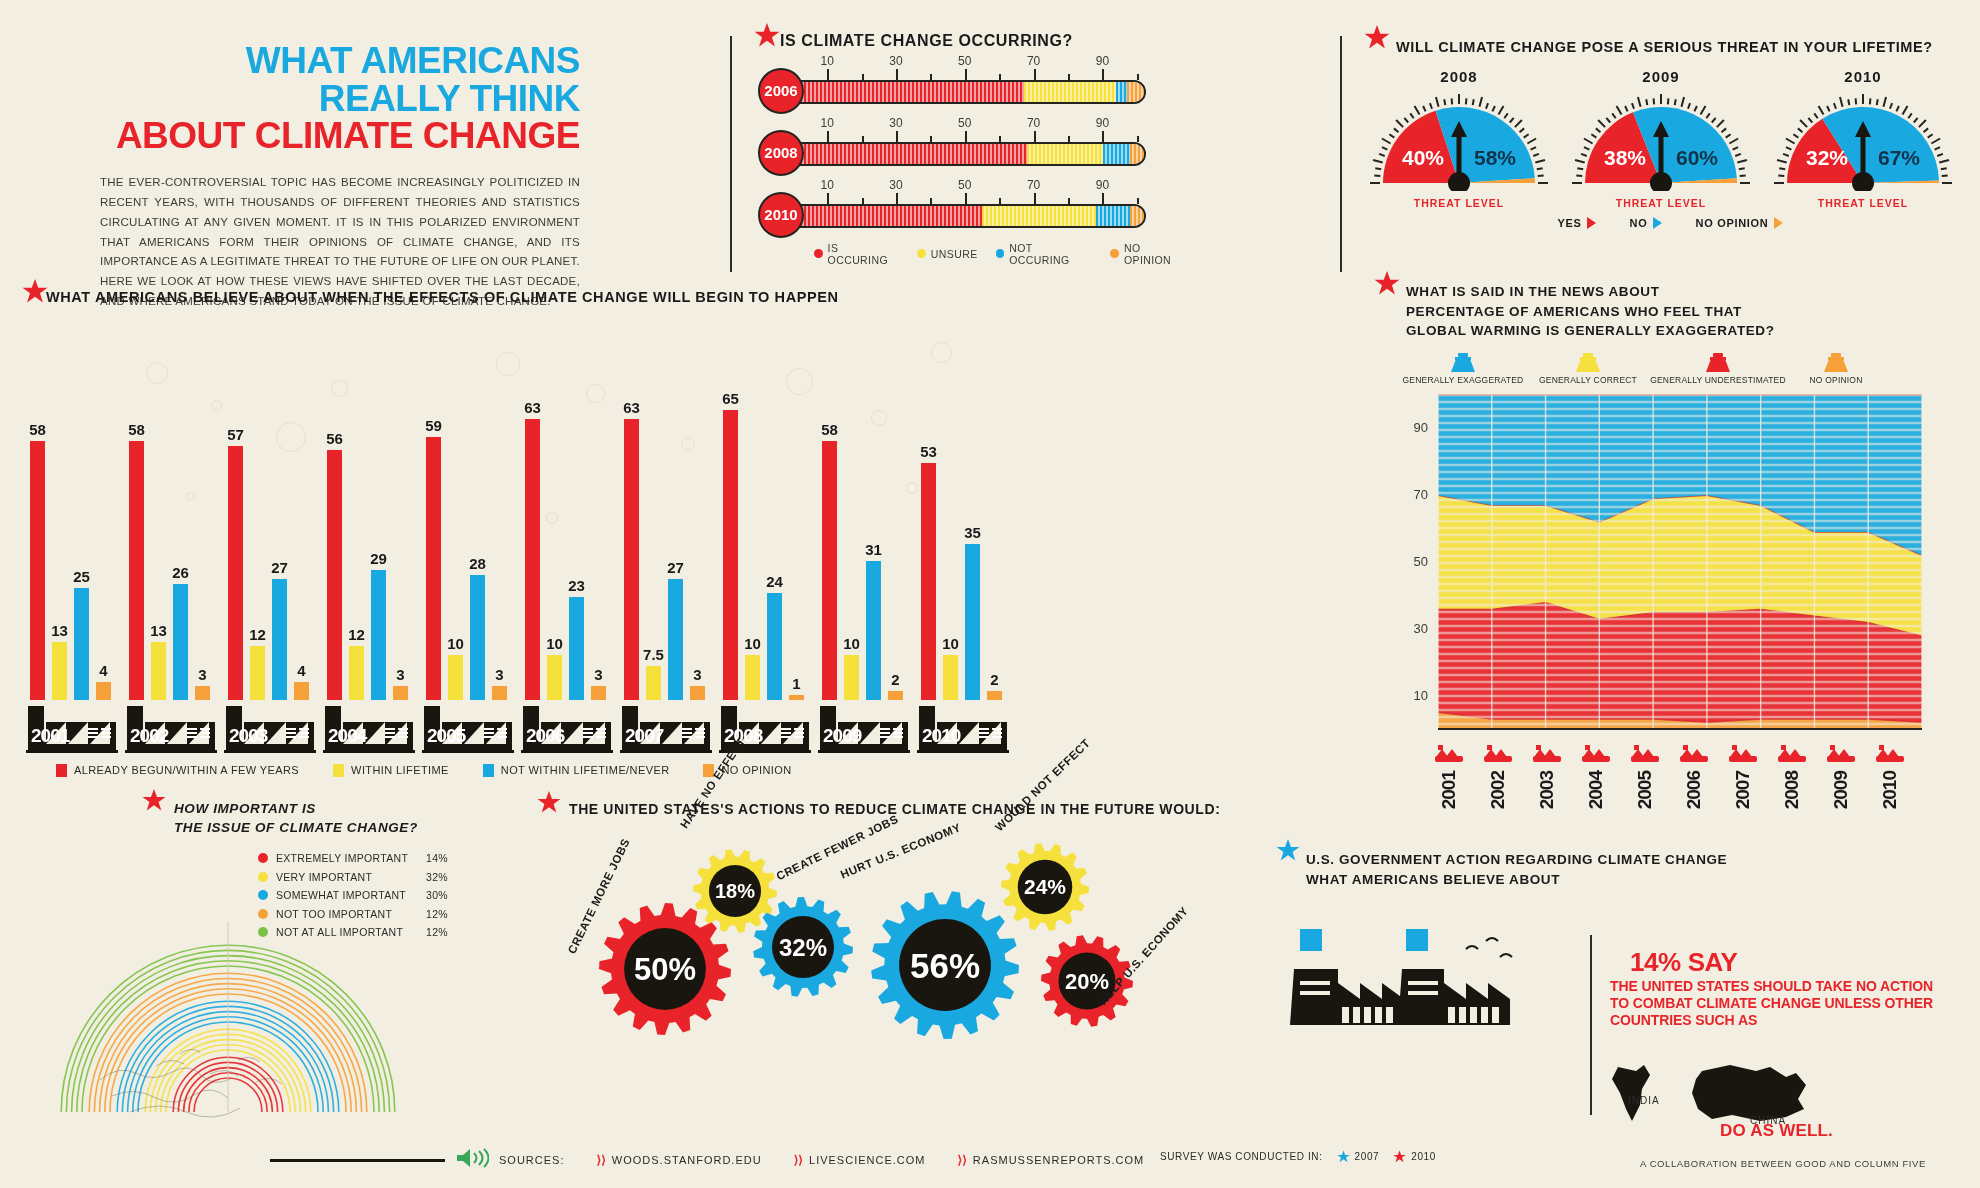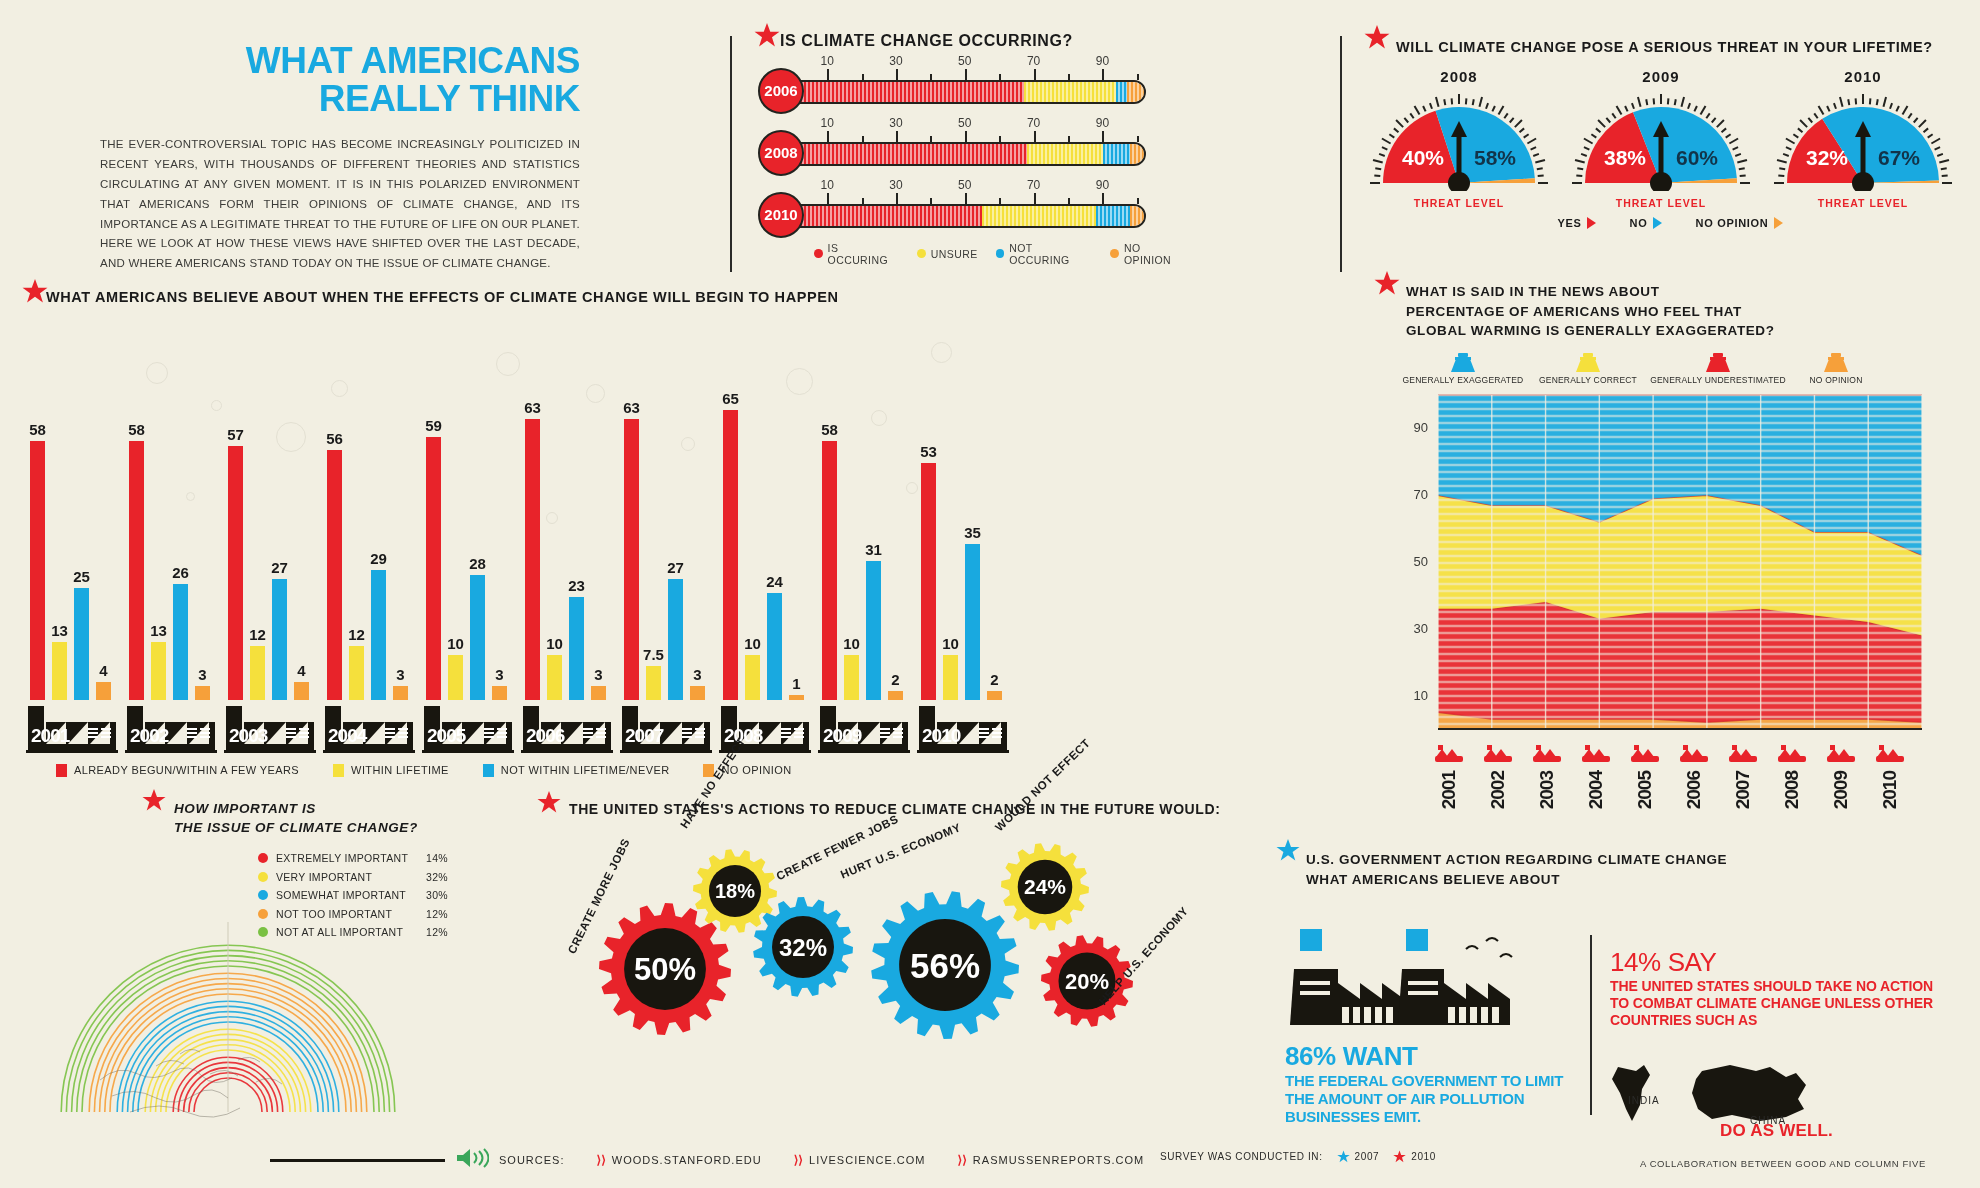--- a/index.html
+++ b/index.html
@@ -114,36 +114,37 @@
   #gears-sec { left: 545px; top: 800px; width: 700px; }
   #gears-title { margin-left:24px; font-size:14px; }
   .gear-lbl { position:absolute; font-size:11.5px; letter-spacing:.5px; color:#1a1a1a; font-weight:bold; white-space:nowrap; }
   
   #gov-sec { left: 1280px; top: 850px; width: 690px; }
   #gov-title { margin-left:26px; font-size:13.5px; line-height:1.45; }
   #want-txt { position:absolute; left:5px; top:152px; width:300px; }
   #want-pct { font-size:26px; font-weight:bold; color:#19a9e0; letter-spacing:-0.4px; }
   #want-body { font-size:15px; font-weight:bold; color:#19a9e0; line-height:1.2; letter-spacing:-0.2px; }
   #say-txt { position:absolute; left:330px; top:58px; width:330px; }
-  #say-pct { font-size:26px; font-weight:normal; color:#e8232a; letter-spacing:-0.4px; }
+  #say-pct { font-size:26px; font-weight:bold; color:#e8232a; letter-spacing:-0.4px;margin-left:20px; }
   #say-body { font-size:14px; font-weight:bold; color:#e8232a; line-height:1.22; letter-spacing:-0.1px; }
   #say-end { position:absolute; left:440px; top:232px; font-size:17px; font-weight:bold; color:#e8232a; letter-spacing:0.2px;}
   .country-lbl { position:absolute; font-size:10px; letter-spacing:1px; color:#2a2a28; }
   
   #footer { left: 270px; top: 1148px; width: 1180px; display:flex; align-items:center; gap:10px; }
   .fsrc { font-size:11px; letter-spacing:1px; color:#2a2a28; }
   .fchev { color:#e8232a; font-weight:bold; font-size:12px; }
   #collab { position:absolute; left:1640px; top:1158px; font-size:9.5px; letter-spacing:.6px; color:#3b3b38; }
   #survey { position:absolute; left:1160px; top:1150px; font-size:10px; letter-spacing:.6px; color:#2a2a28; display:flex; align-items:center; gap:8px; }
 </style>
 </head>
 <body>
 
 <div class="abs" id="header">
   <div id="title-line1">WHAT AMERICANS REALLY THINK</div>
+  <div id="title-line2">ABOUT CLIMATE CHANGE</div>
   <div id="intro-text">THE EVER-CONTROVERSIAL TOPIC HAS BECOME INCREASINGLY POLITICIZED IN RECENT YEARS, WITH THOUSANDS OF DIFFERENT THEORIES AND STATISTICS CIRCULATING AT ANY GIVEN MOMENT. IT IS IN THIS POLARIZED ENVIRONMENT THAT AMERICANS FORM THEIR OPINIONS OF CLIMATE CHANGE, AND ITS IMPORTANCE AS A LEGITIMATE THREAT TO THE FUTURE OF LIFE ON OUR PLANET. HERE WE LOOK AT HOW THESE VIEWS HAVE SHIFTED OVER THE LAST DECADE, AND WHERE AMERICANS STAND TODAY ON THE ISSUE OF CLIMATE CHANGE.</div>
 </div>
 <div class="vdivider" style="left:730px;top:36px;height:236px;"></div>
 
 <div class="abs" id="thermo-sec">
   <div style="position:relative;">
     <span class="abs" style="left:-4px;top:-8px;">
       <svg width="26" height="26" viewBox="0 0 24 24">
           <polygon points="12,1 15,9 23.5,9 16.6,14 19.3,22.5 12,17.3 4.7,22.5 7.4,14 0.5,9 9,9" fill="#e8232a"></polygon>
         </svg>
@@ -1111,24 +1112,20 @@
       <rect x="184" y="78" width="7" height="16"></rect>
             <rect x="195" y="78" width="7" height="16"></rect>
       <rect x="206" y="78" width="7" height="16"></rect>
       <rect x="14" y="52" width="30" height="4"></rect>
             <rect x="14" y="62" width="30" height="4"></rect>
       <rect x="122" y="52" width="30" height="4"></rect>
             <rect x="122" y="62" width="30" height="4"></rect>
     </g>
     <path d="M180 20 q6 -6 12 0 M200 12 q6 -6 12 0 M214 28 q6 -6 12 0" stroke="#18160f" stroke-width="2" fill="none"></path>
   </svg></div>
-    <div id="want-txt">
-      <div id="want-pct">86% WANT</div>
-      <div id="want-body">THE FEDERAL GOVERNMENT TO LIMIT THE AMOUNT OF AIR POLLUTION BUSINESSES EMIT.</div>
-    </div>
     <div class="abs" style="left:310px;top:46px;width:2px;height:180px;background:#2a2a28;"></div>
     <div id="say-txt">
       <div id="say-pct">14% SAY</div>
       <div id="say-body">THE UNITED STATES SHOULD TAKE NO ACTION TO COMBAT CLIMATE CHANGE UNLESS OTHER COUNTRIES SUCH AS</div>
     </div>
     <div class="abs" id="maps-art" style="left:330px;top:176px;">
   <svg width="260" height="100" viewBox="0 0 260 100" style="overflow:visible">
     <path d="M8 2 L26 6 L34 0 L40 10 L32 24 L30 40 L22 56 L16 44 L10 28 L2 14 Z" fill="#18160f"></path>
     <path d="M92 6 L120 0 L146 6 L160 2 L176 12 L186 8 L196 20 L188 34 L194 44 L176 52 L150 56 L122 50 L102 54 L88 44 L82 28 L86 14 Z" fill="#18160f"></path>
   </svg></div>

